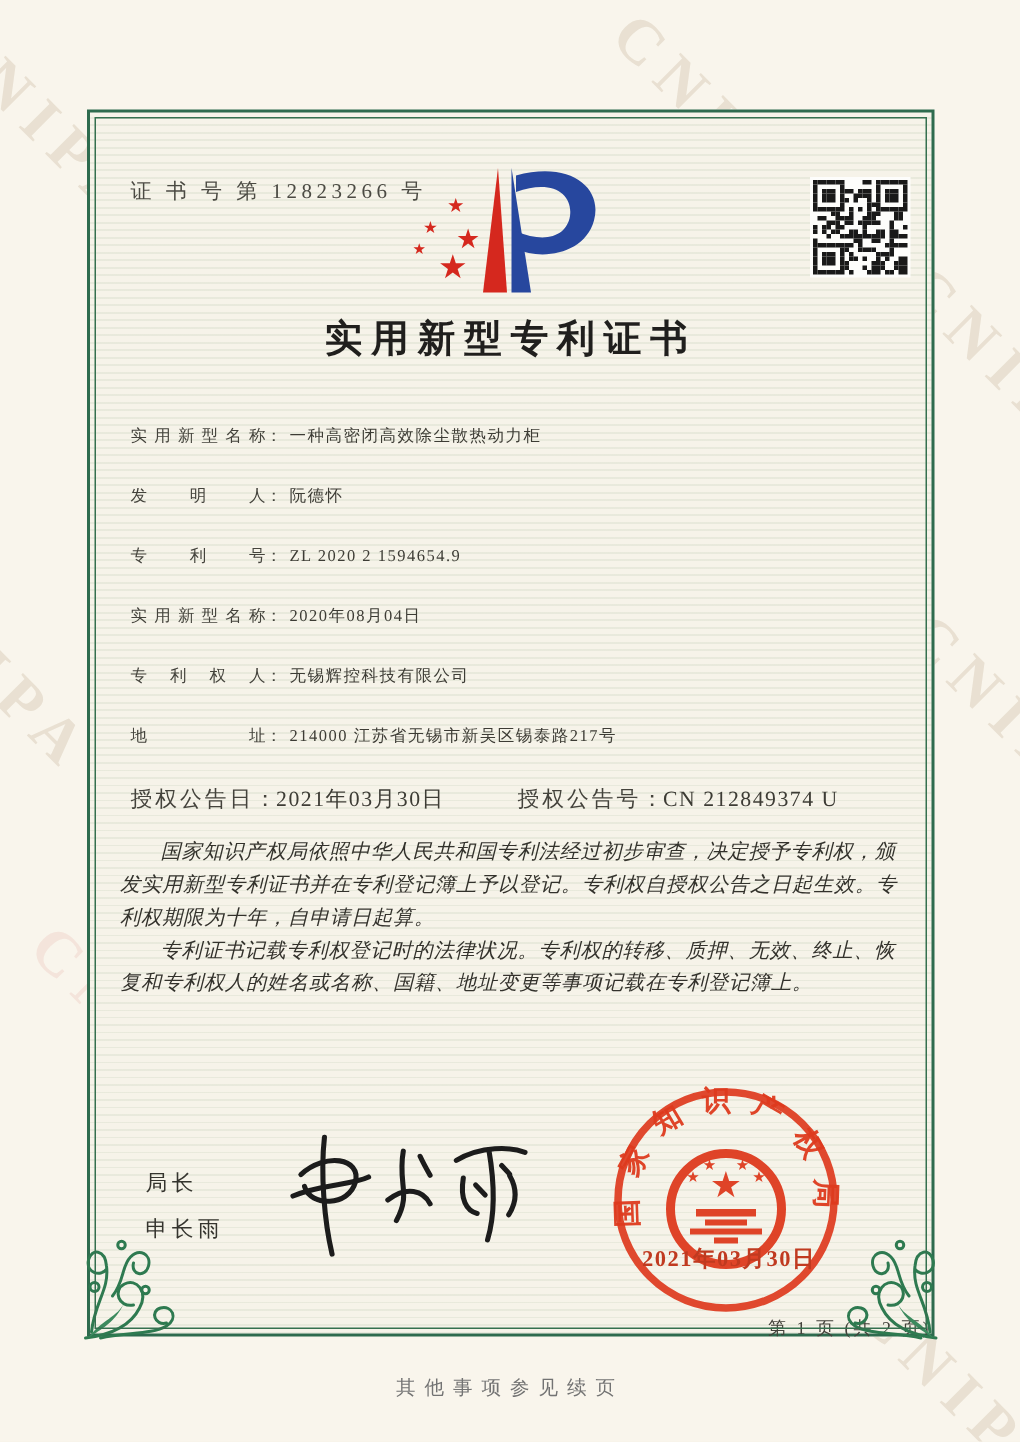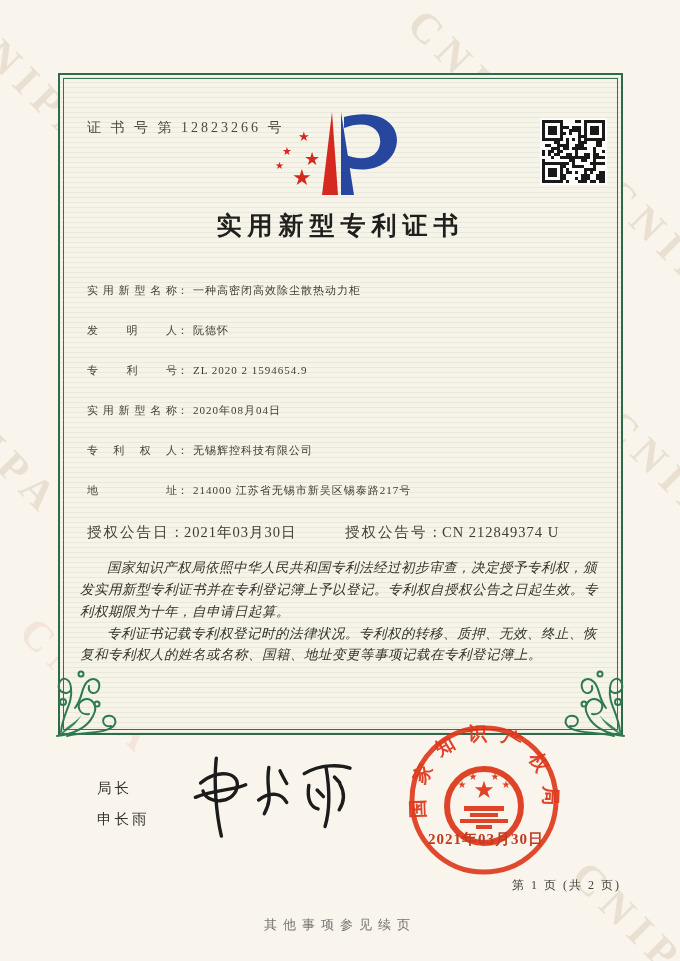--- a/index.html
+++ b/index.html
@@ -14,21 +14,21 @@
     position:absolute;
     font-family:"Liberation Serif","DejaVu Serif",serif;
     font-size:42px;font-weight:bold;letter-spacing:9px;
     color:rgba(196,174,148,0.30);
     transform:rotate(45deg);transform-origin:left top;
     white-space:nowrap;pointer-events:none;user-select:none;
   }
   .wm.pink{color:rgba(228,170,160,0.22);}
   
   .frame{
-    position:absolute;left:58px;top:73px;width:565px;height:662px;
+    position:absolute;left:58px;top:73px;width:565px;height:818px;
     border:2.5px solid #2e6b4e;box-sizing:border-box;
     background:
       repeating-linear-gradient(0deg,
         rgba(140,168,132,0.13) 0px, rgba(140,168,132,0.13) 1px,
         rgba(0,0,0,0) 1px, rgba(0,0,0,0) 5px),
       #f6f3e9;
   }
   .frame::after{
     content:"";position:absolute;inset:3px;border:1px solid #35704f;
     pointer-events:none;

